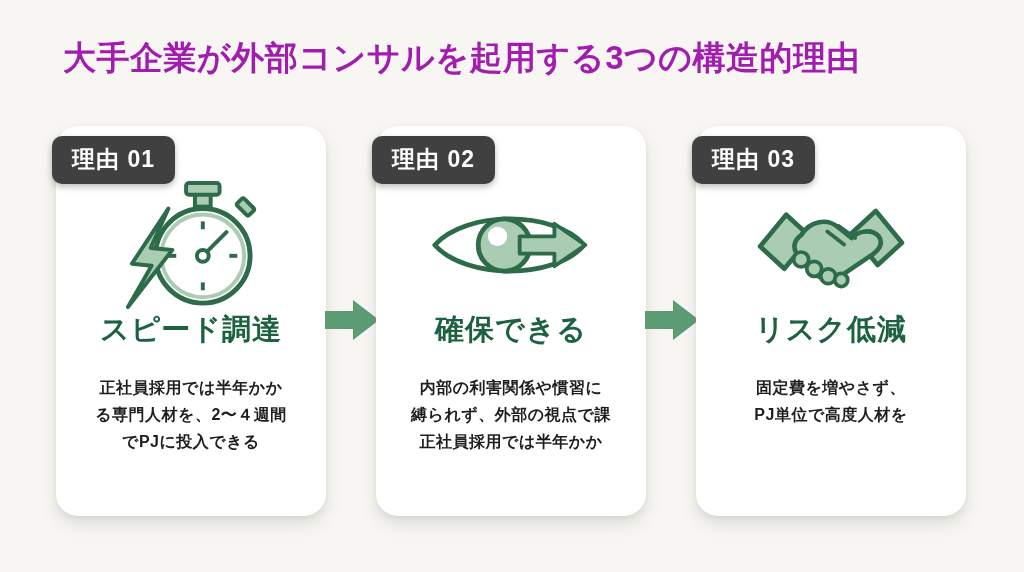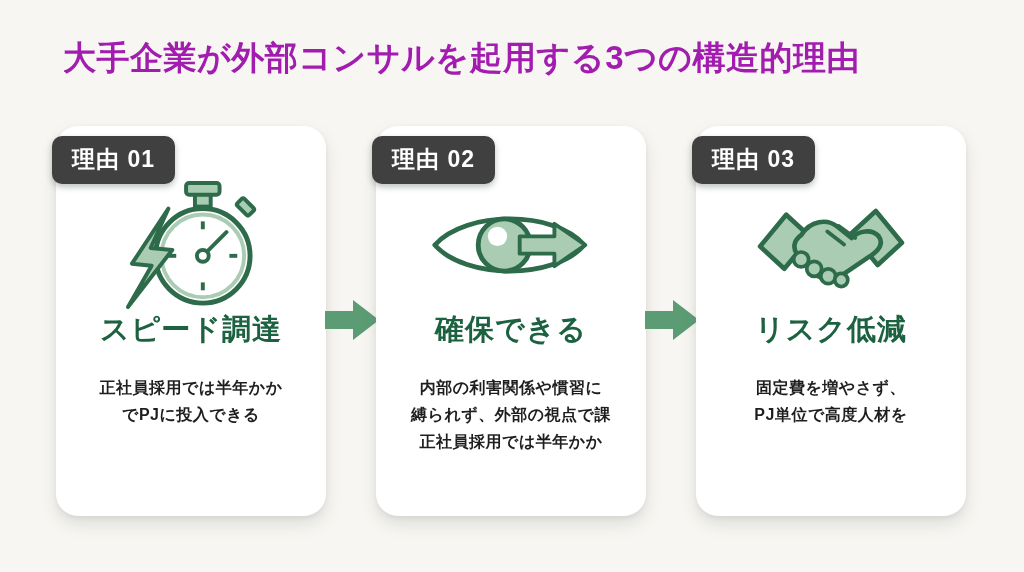--- a/index.html
+++ b/index.html
@@ -100,20 +100,21 @@
       <line x1="52" y1="76" x2="60" y2="76" stroke="#2d6b4a" stroke-width="4"></line>
       <line x1="114" y1="76" x2="122" y2="76" stroke="#2d6b4a" stroke-width="4"></line>
       <line x1="87" y1="76" x2="111" y2="52" stroke="#2d6b4a" stroke-width="4" stroke-linecap="round"></line>
       <circle cx="87" cy="76" r="6" fill="#ffffff" stroke="#2d6b4a" stroke-width="4"></circle>
       <path d="M52 28 L15 84 L35 86 L11 128 L56 70 L34 68 Z" fill="#a9ccb3" stroke="#2d6b4a" stroke-width="4" stroke-linejoin="round"></path>
     </svg>
   </div>
   <h2 class="card-heading">スピード調達</h2>
   <div class="card-body">
     <div>正社員採用では半年かか</div>
+    <div>る専門人材を、2〜４週間</div>
     <div>でPJに投入できる</div>
   </div>
 </section>
 
 <div class="connector a1">
   <svg width="54" height="44" viewBox="0 0 54 44" aria-hidden="true">
     <path d="M0 13 h28 v-11 L54 22 L28 42 v-11 H0 z" fill="#5b9c74"></path>
   </svg>
 </div>
 

